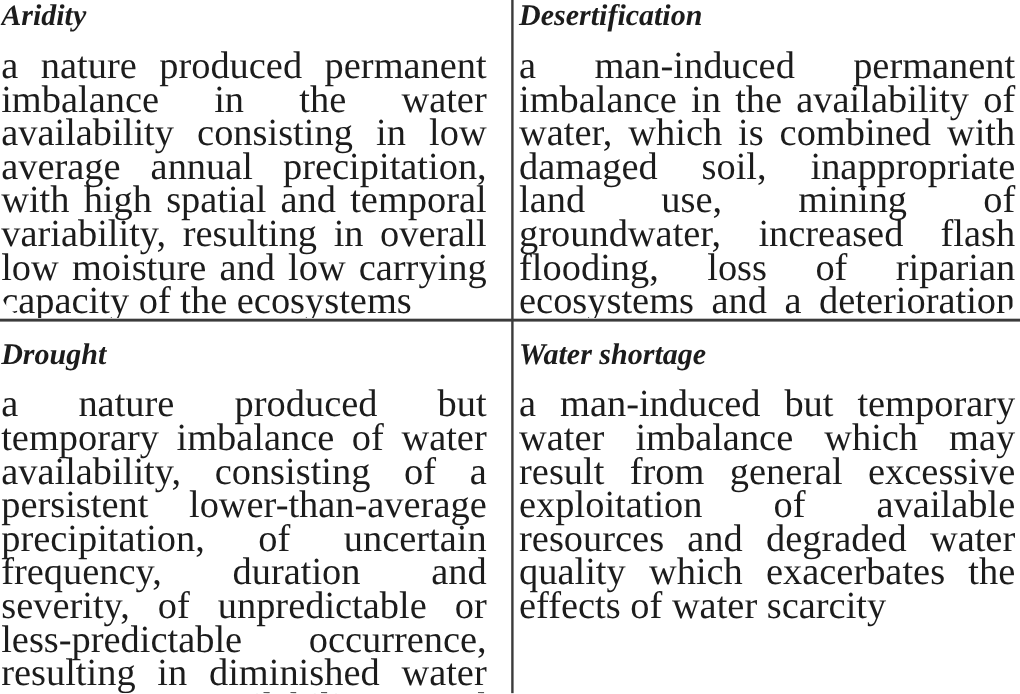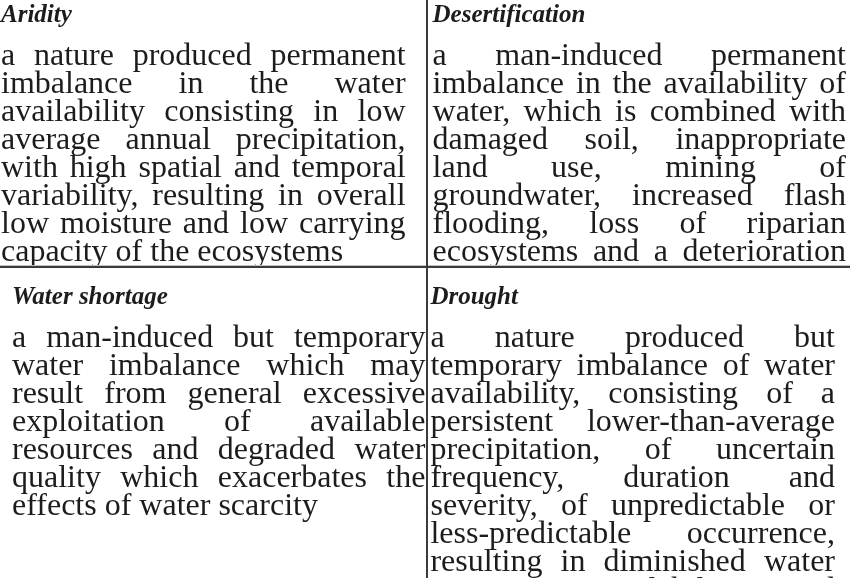--- a/index.html
+++ b/index.html
@@ -15,21 +15,21 @@
     overflow: hidden;
     font-family: "Liberation Serif", "DejaVu Serif", serif;
     color: #1c1c1c;
   }
   .row {
     display: flex;
     width: 850px;
     overflow: hidden;
     box-sizing: border-box;
   }
-  .row-top { height: 265px; }
+  .row-top { height: 265px; border-radius: 26px; }
   .row-bottom { height: 310px; }
   .hrule {
     width: 850px;
     height: 3px;
     background: linear-gradient(to bottom, #c2c2c2 0px, #c2c2c2 1px, #3b3b3b 1px, #3b3b3b 3px);
   }
   .vline {
     position: absolute;
     left: 426px;
     top: 0;
@@ -77,25 +77,25 @@
     </div>
     <div class="cell cell-right">
       <h2 class="term-title">Desertification</h2>
       <p class="term-body">a man-induced permanent imbalance in the availability of water, which is combined with damaged soil, inappropriate land use, mining of groundwater, increased flash flooding, loss of riparian ecosystems and a deterioration of the carrying capacity of the ecosystems</p>
     </div>
   </div>
 
   <div class="hrule"></div>
 
   <div class="row row-bottom">
+    <div class="cell cell-left">
+      <h2 class="term-title">Drought</h2>
+      <p class="term-body">a nature produced but temporary imbalance of water availability, consisting of a persistent lower-than-average precipitation, of uncertain frequency, duration and severity, of unpredictable or less-predictable occurrence, resulting in diminished water resources availability, and reduced carrying capacity of the ecosystems</p>
+    </div>
     <div class="cell cell-right">
       <h2 class="term-title">Water shortage</h2>
       <p class="term-body">a man-induced but temporary water imbalance which may result from general excessive exploitation of available resources and degraded water quality which exacerbates the effects of water scarcity</p>
-    </div>
-    <div class="cell cell-left">
-      <h2 class="term-title">Drought</h2>
-      <p class="term-body">a nature produced but temporary imbalance of water availability, consisting of a persistent lower-than-average precipitation, of uncertain frequency, duration and severity, of unpredictable or less-predictable occurrence, resulting in diminished water resources availability, and reduced carrying capacity of the ecosystems</p>
     </div>
   </div>
 
   <div class="vline"></div>
 
 </div>
 
 </body></html>

